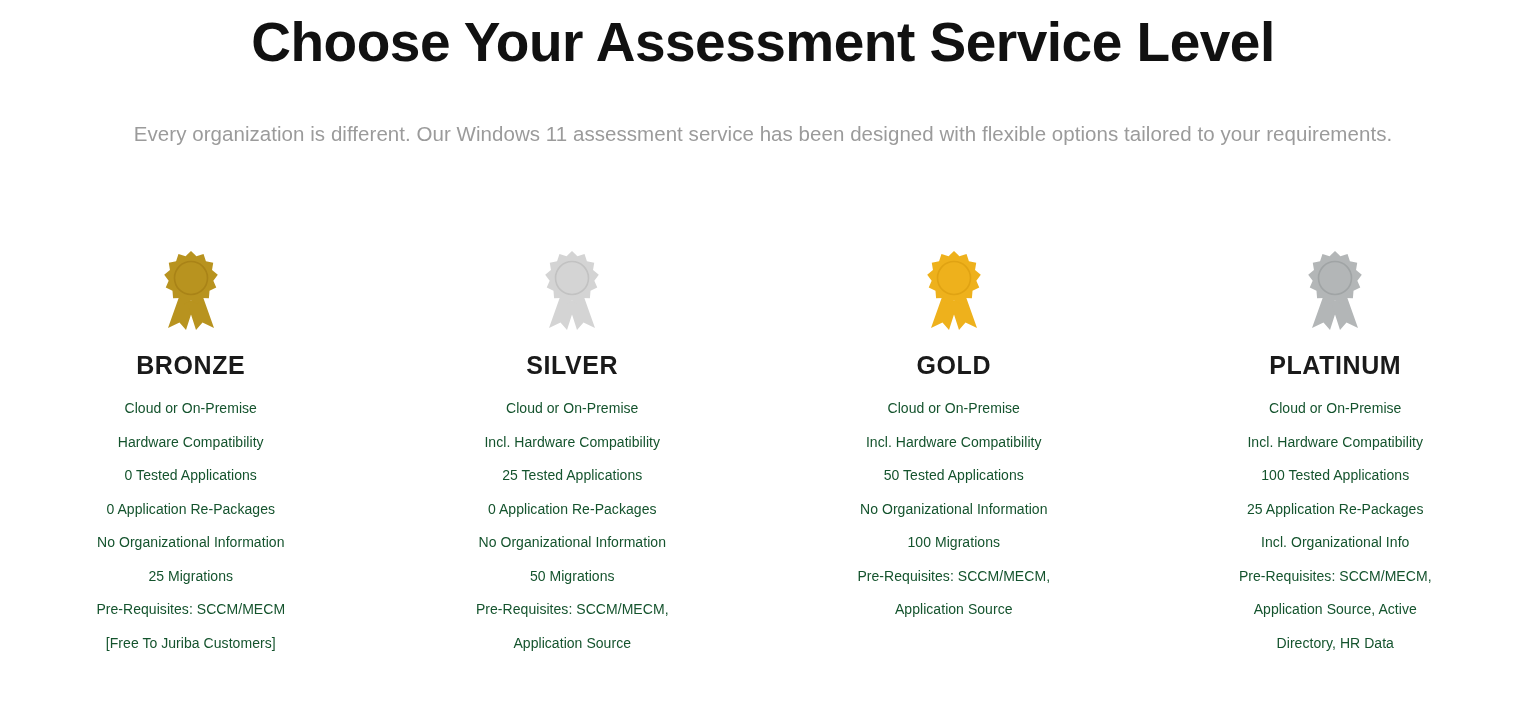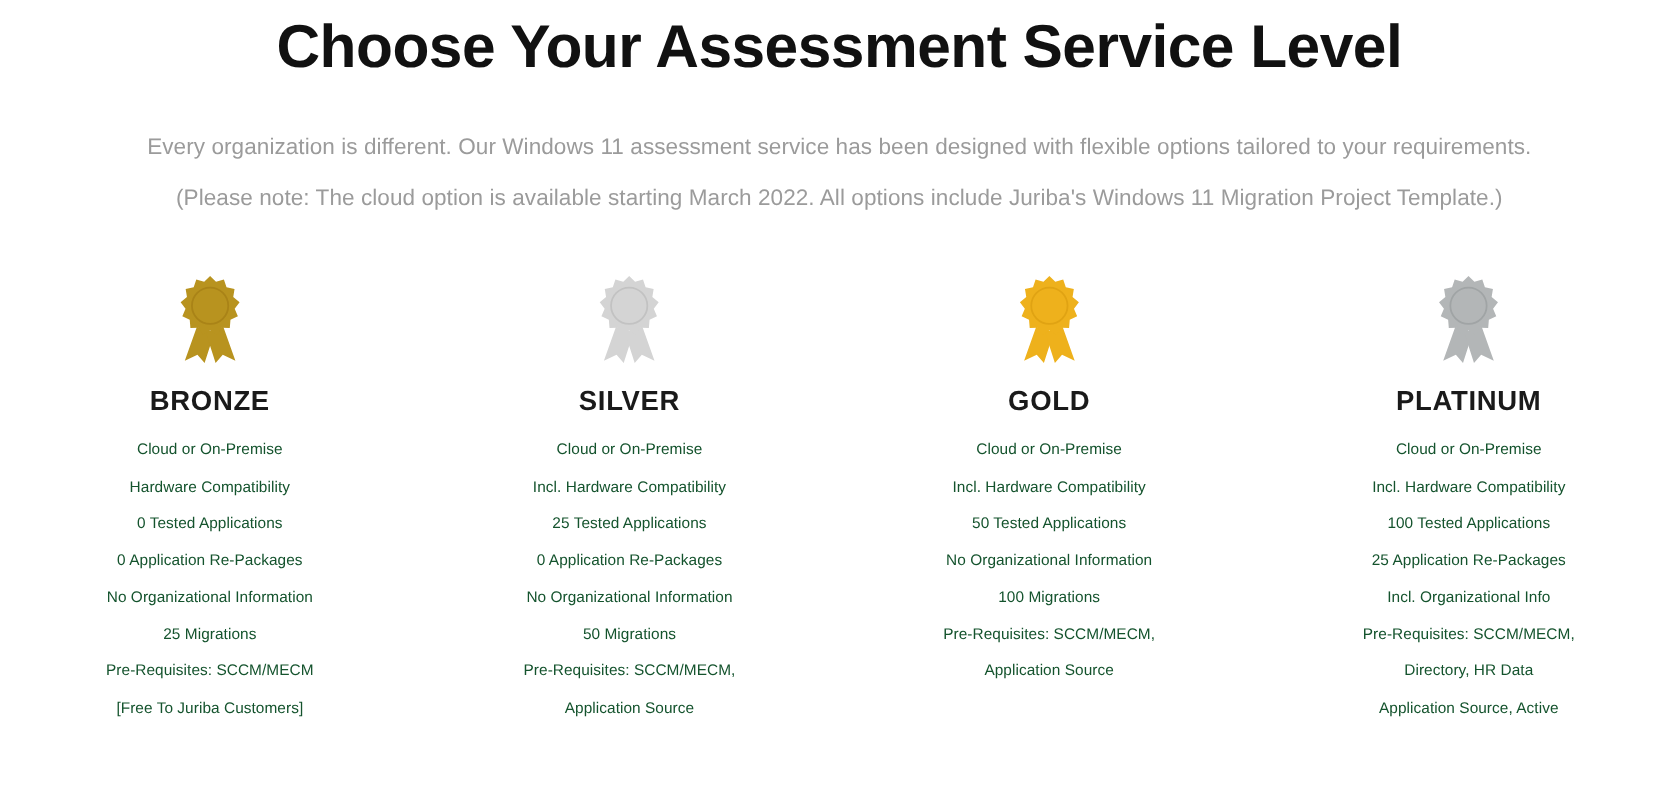--- a/index.html
+++ b/index.html
@@ -103,21 +103,20 @@
 </style>
 </head>
 <body>
 
 <div class="page">
 
   <h1 class="page-title">Choose Your Assessment Service Level</h1>
 
   <div class="intro">
     <p>Every organization is different. Our Windows 11 assessment service has been designed with flexible options tailored to your requirements.</p>
-    <p>(Please note: The cloud option is available starting March 2022. All options include Juriba's Windows 11 Migration Project Template.)</p>
   </div>
 
   <div class="tiers">
       <div class="tier">
         <div class="medal-wrap">
           <svg class="medal" width="72" height="88" viewBox="0 0 72 88" xmlns="http://www.w3.org/2000/svg">
             <path d="M24 52 L13 83 L24.5 77.5 L31 85 L40 57 Z" fill="#b8931f"></path>
             <path d="M48 52 L59 83 L47.5 77.5 L41 85 L32 57 Z" fill="#b8931f"></path>
             <polygon points="36.00,6.00 41.38,11.15 48.55,9.09 50.92,16.16 58.22,17.66 57.04,25.02 62.80,29.75 58.34,35.71 61.25,42.57 54.52,45.78 53.90,53.21 46.46,52.92 42.46,59.22 36.00,55.50 29.54,59.22 25.54,52.92 18.10,53.21 17.48,45.78 10.75,42.57 13.66,35.71 9.20,29.75 14.96,25.02 13.78,17.66 21.08,16.16 23.45,9.09 30.62,11.15" fill="#b8931f"></polygon>
             <circle cx="36" cy="33" r="16.5" fill="#b8931f" stroke="#a98317" stroke-width="1.6"></circle>
@@ -186,19 +185,19 @@
           </svg>
         </div>
         <h2 class="tier-name">PLATINUM</h2>
         <ul class="tier-features">
           <li>Cloud or On-Premise</li>
           <li>Incl. Hardware Compatibility</li>
           <li>100 Tested Applications</li>
           <li>25 Application Re-Packages</li>
           <li>Incl. Organizational Info</li>
           <li>Pre-Requisites: SCCM/MECM,</li>
+          <li>Application Source, Active</li>
           <li>Directory, HR Data</li>
-          <li>Application Source, Active</li>
         </ul>
       </div>
     </div>
 
 </div>
 
 </body></html>

